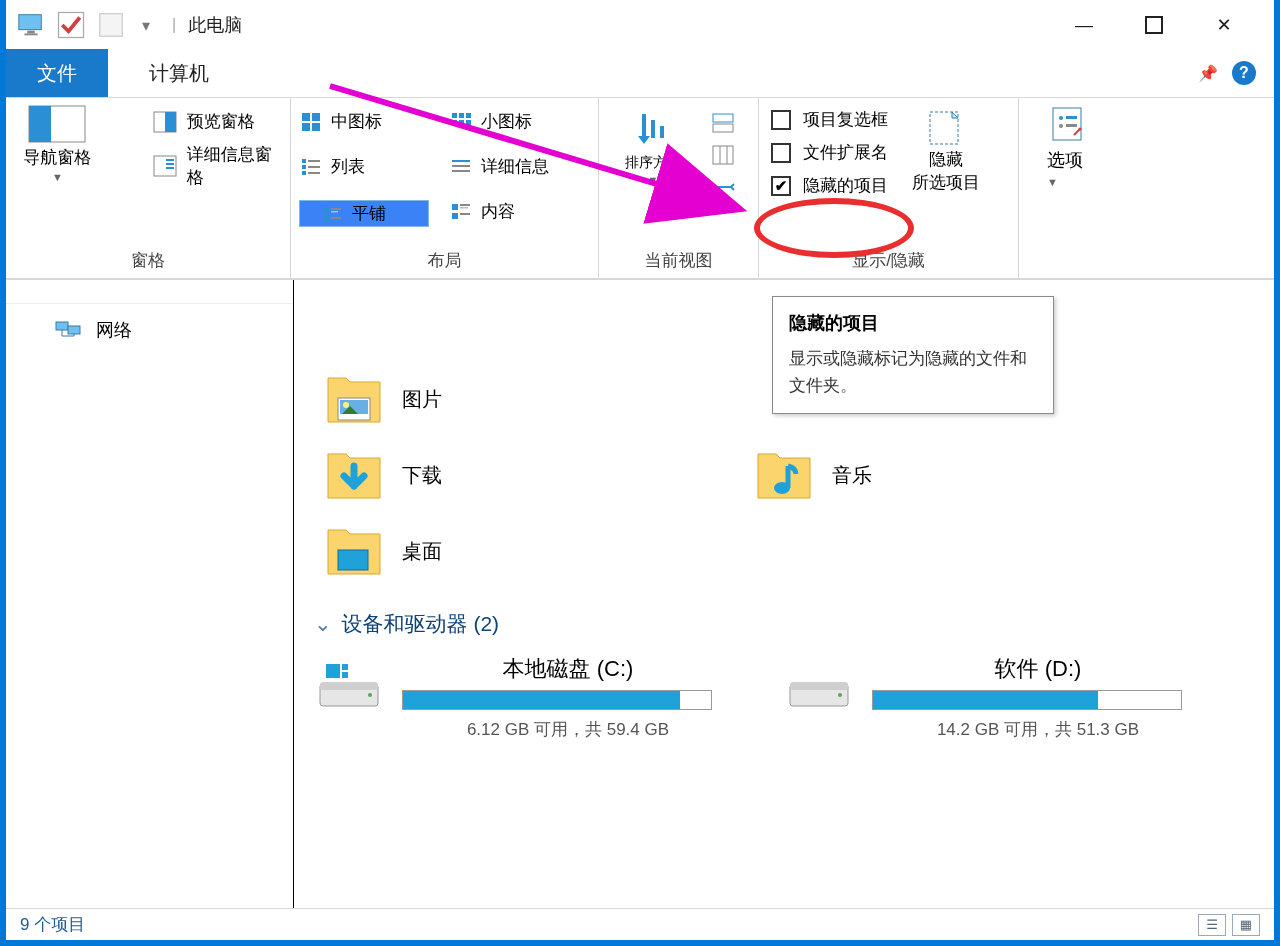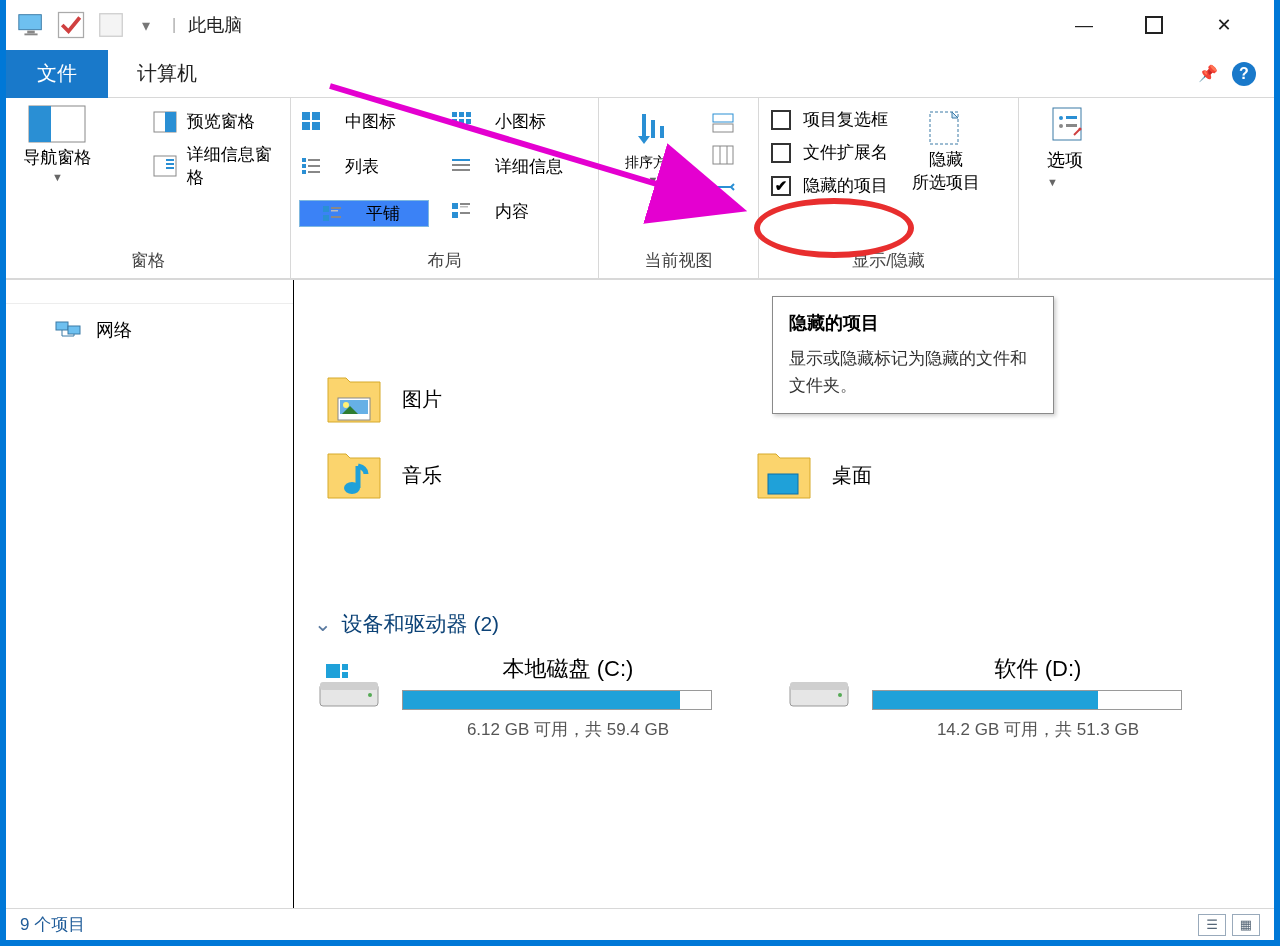--- a/index.html
+++ b/index.html
@@ -47,23 +47,24 @@
   margin-left: auto;
   display: flex;
   gap: 30px;
   padding-right: 30px;
 }
 .win-btn { width: 40px; height: 40px; display: flex; align-items: center; justify-content: center; font-size: 18px; color: #222; }
 
 .tabbar {
   height: 48px;
   display: flex;
-  align-items: center;
+  align-items: flex-end;
   border-bottom: 1px solid #d8d8d8;
   position: relative;
+  gap: 12px;
 }
 .tab {
   height: 48px;
   padding: 0 28px;
   display: flex;
   align-items: center;
   font-size: 20px;
   color: #222;
   border: 1px solid transparent;
 }
@@ -111,21 +112,21 @@
   display: flex; flex-direction: column; align-items: center;
   width: 90px; gap: 2px;
 }
 .nav-big svg { width: 60px; height: 40px; }
 .nav-big-label { font-size: 17px; }
 
 .pane-stack { display: flex; flex-direction: column; gap: 10px; padding-top: 6px; }
 .pane-item { display: flex; align-items: center; gap: 10px; font-size: 17px; padding-left: 44px; }
 
 .layout-group .ribbon-group-content { flex-wrap: wrap; width: 290px; gap: 4px 20px; padding-top: 6px; }
-.layout-item { display: flex; align-items: flex-start; gap: 22px; width: 130px; font-size: 17px; }
+.layout-item { display: flex; align-items: flex-end; gap: 8px; width: 130px; font-size: 17px; }
 .layout-item.highlight { background: #3b82f6; border: 1px solid #7fb8e0; padding: 1px 20px; }
 
 .currentview-group .ribbon-group-content { align-items: flex-start; gap: 12px; padding-top: 4px; }
 .sort-col { display: flex; flex-direction: column; align-items: center; width: 92px; gap: 2px; }
 .cv-stack { display: flex; flex-direction: column; gap: 10px; padding-top: 4px; }
 
 .showhide-group .ribbon-group-content { gap: 14px; padding-top: 4px; }
 .cb-stack { display: flex; flex-direction: column; gap: 10px; padding-left: 4px; position: relative; }
 .cb-row { display: flex; align-items: center; gap: 12px; font-size: 17px; }
 .cb-box { width: 20px; height: 20px; border: 2px solid #333; display: flex; align-items: center; justify-content: center; font-size: 15px; }
@@ -525,20 +526,28 @@
           <span class="folder-label">图片</span>
         </div>
         <div class="folder-item" style="visibility:hidden;">
             <div class="folder-icon"></div>
             <span>&nbsp;</span>
           </div>
 
         <div class="folder-item">
           <svg class="folder-icon" viewBox="0 0 60 54">
               <path d="M4 14 L4 50 L56 50 L56 10 L26 10 L22 6 L4 6 Z" fill="#fbd46d" stroke="#d6a92a"></path>
+              <path d="M30 18 L30 38 M30 38 L20 28 M30 38 L40 28" stroke="#1fa1d9" stroke-width="7" fill="none" stroke-linecap="round"></path>
+              <path d="M22 30 L30 42 L38 30 Z" fill="#1fa1d9"></path>
+            </svg>
+          <span class="folder-label">下载</span>
+        </div>
+        <div class="folder-item">
+          <svg class="folder-icon" viewBox="0 0 60 54">
+              <path d="M4 14 L4 50 L56 50 L56 10 L26 10 L22 6 L4 6 Z" fill="#fbd46d" stroke="#d6a92a"></path>
               <path d="M34 18 L34 40" stroke="#1fa1d9" stroke-width="5"></path>
               <ellipse cx="28" cy="40" rx="8" ry="6" fill="#1fa1d9"></ellipse>
               <path d="M34 18 Q42 20 42 26" stroke="#1fa1d9" stroke-width="5" fill="none"></path>
             </svg>
           <span class="folder-label">音乐</span>
         </div>
 
         <div class="folder-item">
           <svg class="folder-icon" viewBox="0 0 60 54">
               <path d="M4 14 L4 50 L56 50 L56 10 L26 10 L22 6 L4 6 Z" fill="#fbd46d" stroke="#d6a92a"></path>

